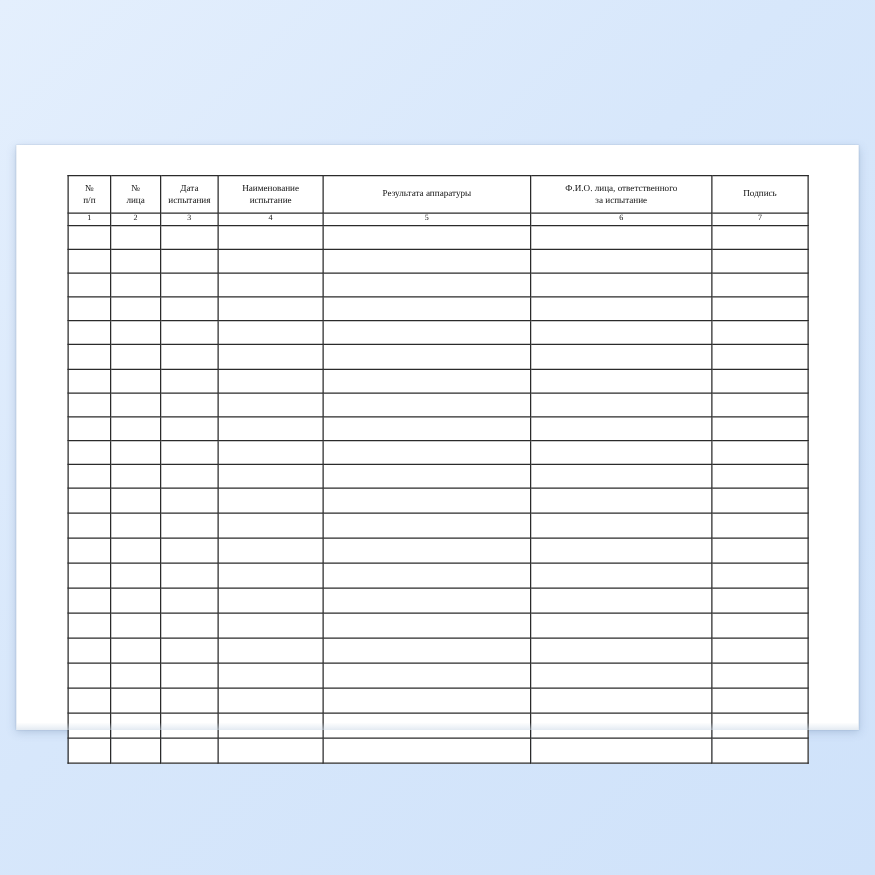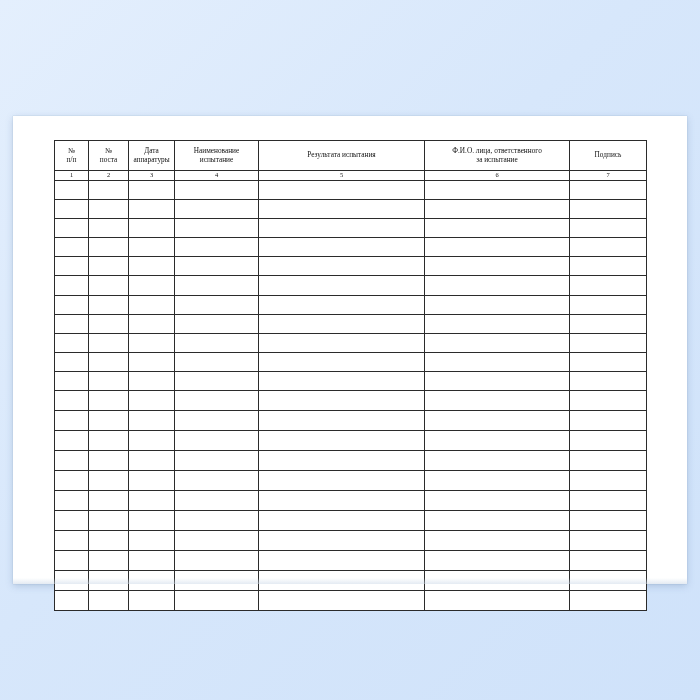--- a/index.html
+++ b/index.html
@@ -106,32 +106,32 @@
           <col class="c7">
       </colgroup>
       <thead>
         <tr>
           <th class="hdr">
             <span class="hdr-line">№</span>
             <span class="hdr-line">п/п</span>
           </th>
           <th class="hdr">
             <span class="hdr-line">№</span>
-            <span class="hdr-line">поста</span>
+            <span class="hdr-line">лица</span>
           </th>
           <th class="hdr">
             <span class="hdr-line">Дата</span>
-            <span class="hdr-line">аппаратуры</span>
+            <span class="hdr-line">испытания</span>
           </th>
           <th class="hdr">
             <span class="hdr-line">Наименование</span>
             <span class="hdr-line">испытание</span>
           </th>
           <th class="hdr">
-            <span class="hdr-line">Результата испытания</span>
+            <span class="hdr-line">Результата аппаратуры</span>
           </th>
           <th class="hdr">
             <span class="hdr-line">Ф.И.О. лица, ответственного</span>
             <span class="hdr-line">за испытание</span>
           </th>
           <th class="hdr">
             <span class="hdr-line">Подпись</span>
           </th>
         </tr>
         <tr>

